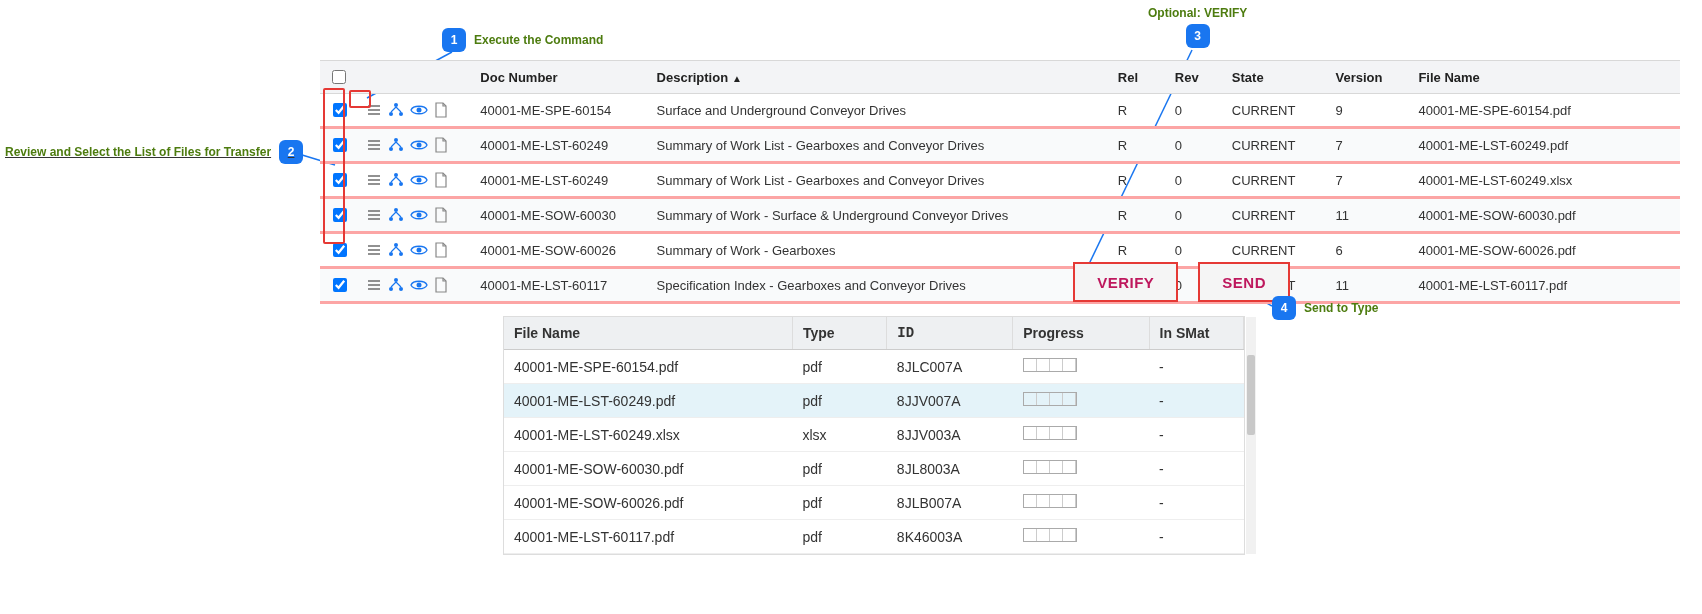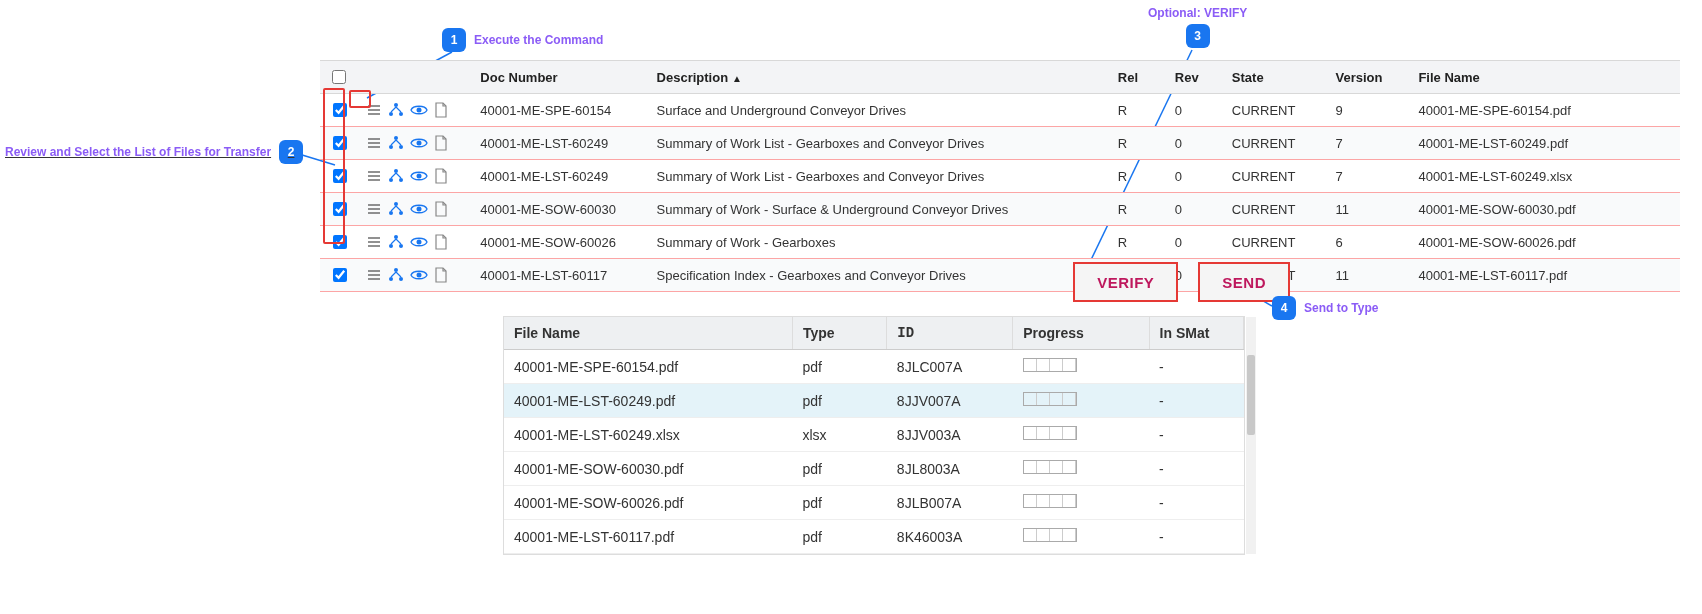--- a/index.html
+++ b/index.html
@@ -22,21 +22,21 @@
     height: 24px;
     background: #1976f0;
     color: #fff;
     border-radius: 6px;
     font-size: 12px;
     font-weight: bold;
   }
   .callout-label {
     font-size: 12px;
     font-weight: bold;
-    color: #8b5cf6;
+    color: #4d7c0f;
   }
   .callout {
     position: absolute;
     display: flex;
     align-items: center;
     gap: 8px;
     z-index: 5;
   }
   .main-table {
     position: absolute;
@@ -51,21 +51,21 @@
     background: #f3f4f6;
     border-top: 1px solid #d8d8d8;
     border-bottom: 1px solid #d8d8d8;
     padding: 6px 8px;
     font-weight: bold;
     color: #222;
     margin-top: 44px;
   }
   .main-table td {
     padding: 6px 8px;
-    border-bottom: 1px solid #fca5a5;
+    border-bottom: 3px solid #fca5a5;
     vertical-align: middle;
   }
   .main-table tbody tr:nth-child(even) { background: #f9fafb; }
   .chk { width: 28px; text-align: center; }
   .icons-cell { width: 110px; white-space: nowrap; }
   .icons-cell svg, .icons-cell .icon { margin-right: 6px; vertical-align: middle; }
   .doc-col { width: 170px; }
   .desc-col { width: 445px; }
   .rel-col { width: 55px; }
   .rev-col { width: 55px; }

